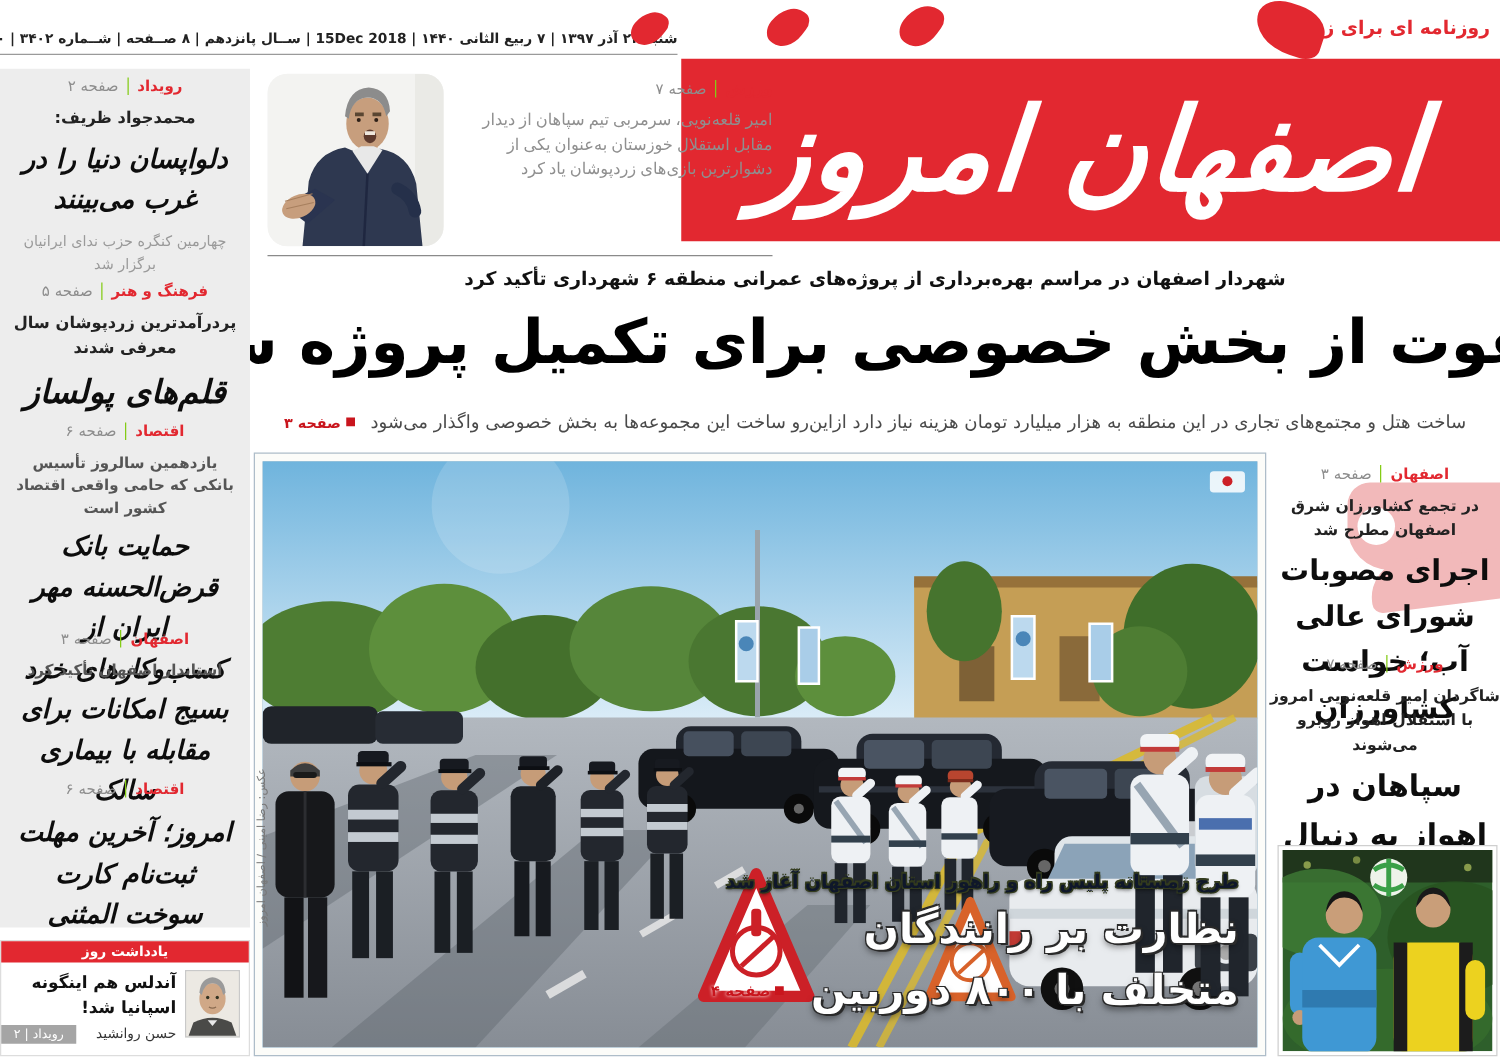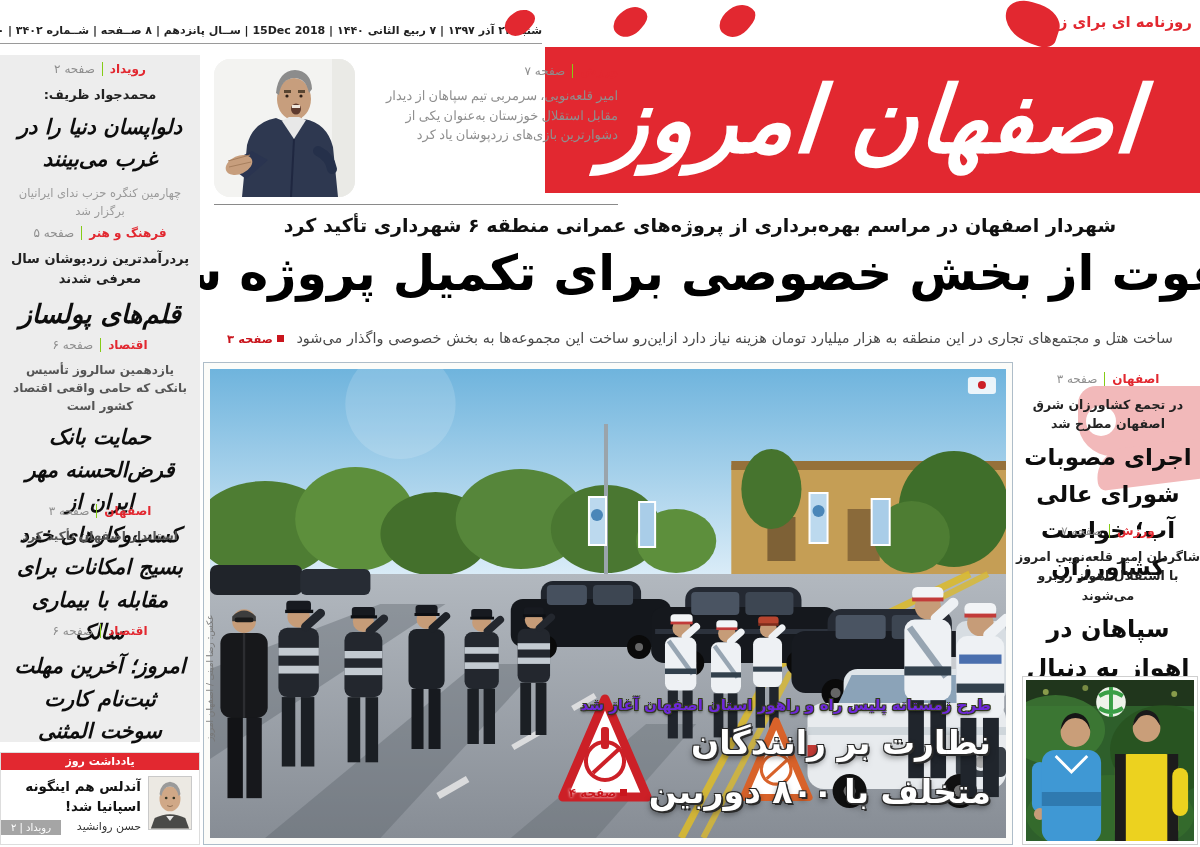--- a/index.html
+++ b/index.html
@@ -32,37 +32,37 @@
   
   .coach-photo { position:absolute; left:214px; top:59px; width:141px; height:138px; border-radius:16px;
                  overflow:hidden; background:#f3f3f1; }
   .topstory-text { position:absolute; left:358px; top:64px; width:260px; direction:rtl; text-align:right; }
   .topstory-headline { margin-top:7px; font-size:25px; font-weight:bold; color:#111; line-height:1.35; }
   .topstory-body { margin-top:8px; font-size:13px; color:#8f8f8f; line-height:1.5;font-family:Liberation Serif, serif; }
   .topstory-rule { position:absolute; left:214px; top:204px; width:404px; height:1px; background:#8a8a8a; }
 
   
   .lead-kicker { position:absolute; left:200px; top:214px; width:1000px; text-align:center; direction:rtl;
-                 font-size:19px; font-weight:bold; color:#111; }
+                 font-size:15px; font-weight:bold; color:#111; }
   .lead-headline { position:absolute; left:150px; top:238px; width:1100px; text-align:center; direction:rtl;
                    font-size:49px; font-weight:bold; color:#000; line-height:72px; white-space:nowrap; }
   .lead-subhead { position:absolute; left:180px; top:330px; width:1040px; text-align:center; direction:rtl;
                   font-size:14.5px; color:#4a4a4a; }
   .page-marker { color:#c9151d; font-weight:bold; font-size:11.5px; white-space:nowrap; }
   .page-marker .sq { display:inline-block; width:7px; height:7px; background:#c9151d; margin-left:4px; vertical-align:1px; }
   .lead-subhead .page-marker { margin-right:8px; }
 
   
   .photo-frame { position:absolute; left:203px; top:362px; width:810px; height:483px;
                  border:1px solid #aebdc9; background:#fcfcf9; padding:6px; }
   .photo-scene { position:relative; width:100%; height:100%; overflow:hidden; background:#8fb6d0; }
   .photo-scene svg { display:block; width:100%; height:100%; }
   .photo-caption { position:absolute; left:213px; top:696px; width:790px; direction:rtl; text-align:right;
                    padding-left:0; padding-right:12px; pointer-events:none; }
-  .caption-kicker { font-size:15px; font-weight:bold; color:#6d28d9;
+  .caption-kicker { font-size:15px; font-weight:bold; color:#0f172a;
       text-shadow:1px 1px 0 #333b1e,-1px -1px 0 #333b1e,1px -1px 0 #333b1e,-1px 1px 0 #333b1e,0 2px 3px rgba(0,0,0,.6); }
   .caption-headline { margin-top:8px; font-size:33px; font-weight:bold; color:#fff; line-height:41px;
       text-shadow:2px 2px 0 #2a2a2a,-1px -1px 0 #2a2a2a,1px -1px 0 #2a2a2a,-1px 1px 0 #2a2a2a,0 3px 6px rgba(0,0,0,.55); }
   .caption-headline .page-marker { font-size:12px; margin-right:10px; text-shadow:0 0 3px #fff; vertical-align:6px; }
   .photo-credit { position:absolute; left:205px; top:615px; height:222px; writing-mode:vertical-rl;
                   transform:rotate(180deg); font-size:9px; color:#777; direction:rtl; }
 
   
   .left-col { position:absolute; left:0; top:55px; width:200px; height:687px; background:#ededed; }
   .ls { position:absolute; left:0; width:200px; padding:0 10px; text-align:center; direction:rtl; }

